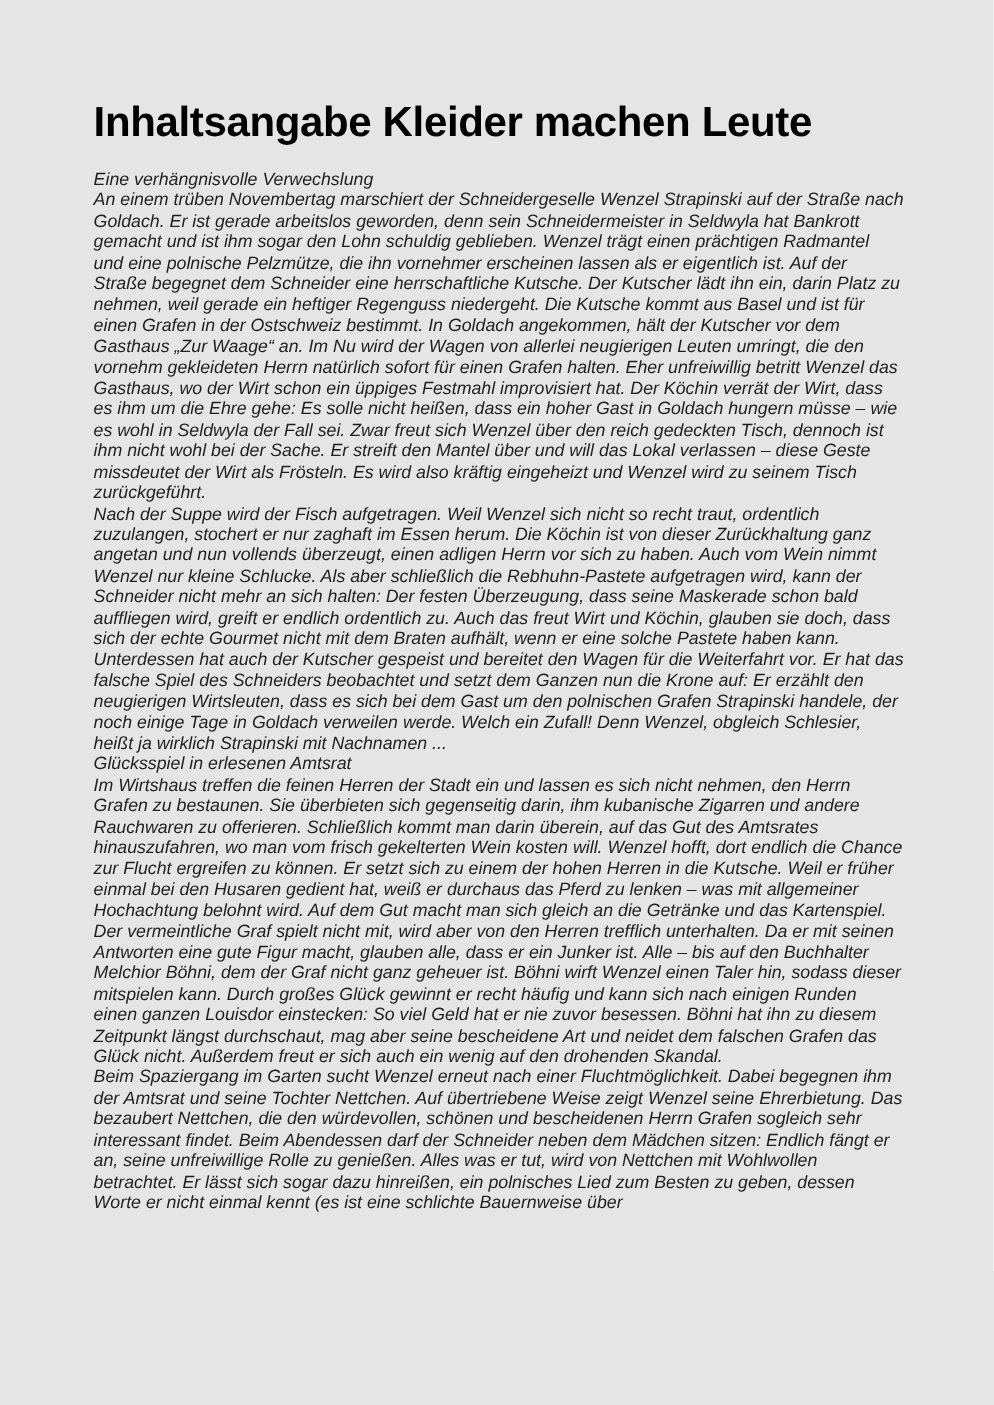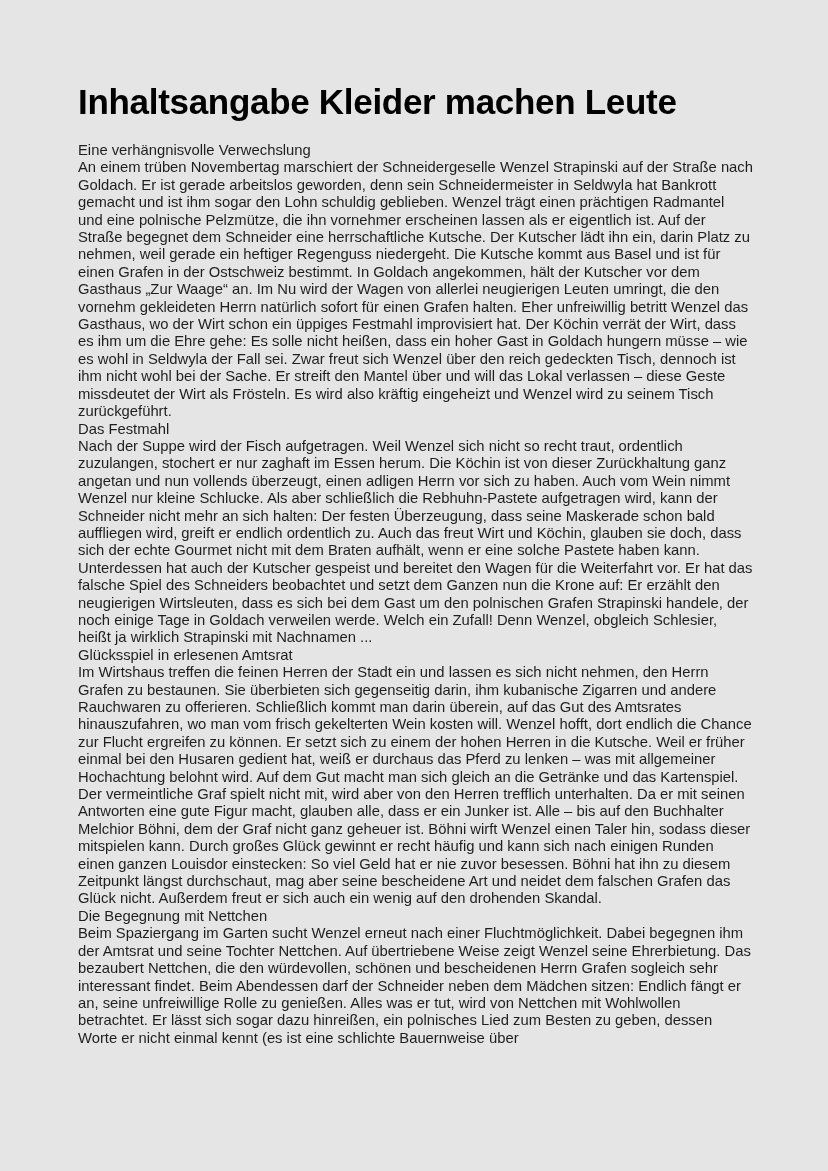--- a/index.html
+++ b/index.html
@@ -26,20 +26,21 @@
     font-weight: 700;
     color: #000000;
     letter-spacing: -0.3px;
   }
   .doc-body {
     width: 675px;
   }
   .section {
     margin: 0;
     padding: 0;
+    font-style: italic;
   }
   .section-heading,
   .section-text {
     margin: 0;
     padding: 0;
     font-size: 14.8px;
     line-height: 17.4px;
     font-weight: 400;
     text-align: left;
     color: #1e1e1e;
@@ -52,28 +53,26 @@
   <h1 class="doc-title">Inhaltsangabe Kleider machen Leute</h1>
 
   <div class="doc-body">
 
     <div class="section">
       <div class="section-heading">Eine verhängnisvolle Verwechslung</div>
       <div class="section-text">An einem trüben Novembertag marschiert der Schneidergeselle Wenzel Strapinski auf der Straße nach Goldach. Er ist gerade arbeitslos geworden, denn sein Schneidermeister in Seldwyla hat Bankrott gemacht und ist ihm sogar den Lohn schuldig geblieben. Wenzel trägt einen prächtigen Radmantel und eine polnische Pelzmütze, die ihn vornehmer erscheinen lassen als er eigentlich ist. Auf der Straße begegnet dem Schneider eine herrschaftliche Kutsche. Der Kutscher lädt ihn ein, darin Platz zu nehmen, weil gerade ein heftiger Regenguss niedergeht. Die Kutsche kommt aus Basel und ist für einen Grafen in der Ostschweiz bestimmt. In Goldach angekommen, hält der Kutscher vor dem Gasthaus „Zur Waage“ an. Im Nu wird der Wagen von allerlei neugierigen Leuten umringt, die den vornehm gekleideten Herrn natürlich sofort für einen Grafen halten. Eher unfreiwillig betritt Wenzel das Gasthaus, wo der Wirt schon ein üppiges Festmahl improvisiert hat. Der Köchin verrät der Wirt, dass es ihm um die Ehre gehe: Es solle nicht heißen, dass ein hoher Gast in Goldach hungern müsse – wie es wohl in Seldwyla der Fall sei. Zwar freut sich Wenzel über den reich gedeckten Tisch, dennoch ist ihm nicht wohl bei der Sache. Er streift den Mantel über und will das Lokal verlassen – diese Geste missdeutet der Wirt als Frösteln. Es wird also kräftig eingeheizt und Wenzel wird zu seinem Tisch zurückgeführt.</div>
     </div>
 
     <div class="section">
-      <div class="section-heading">Das Festmahl</div>
       <div class="section-text">Nach der Suppe wird der Fisch aufgetragen. Weil Wenzel sich nicht so recht traut, ordentlich zuzulangen, stochert er nur zaghaft im Essen herum. Die Köchin ist von dieser Zurückhaltung ganz angetan und nun vollends überzeugt, einen adligen Herrn vor sich zu haben. Auch vom Wein nimmt Wenzel nur kleine Schlucke. Als aber schließlich die Rebhuhn-Pastete aufgetragen wird, kann der Schneider nicht mehr an sich halten: Der festen Überzeugung, dass seine Maskerade schon bald auffliegen wird, greift er endlich ordentlich zu. Auch das freut Wirt und Köchin, glauben sie doch, dass sich der echte Gourmet nicht mit dem Braten aufhält, wenn er eine solche Pastete haben kann. Unterdessen hat auch der Kutscher gespeist und bereitet den Wagen für die Weiterfahrt vor. Er hat das falsche Spiel des Schneiders beobachtet und setzt dem Ganzen nun die Krone auf: Er erzählt den neugierigen Wirtsleuten, dass es sich bei dem Gast um den polnischen Grafen Strapinski handele, der noch einige Tage in Goldach verweilen werde. Welch ein Zufall! Denn Wenzel, obgleich Schlesier, heißt ja wirklich Strapinski mit Nachnamen ...</div>
     </div>
 
     <div class="section">
       <div class="section-heading">Glücksspiel in erlesenen Amtsrat</div>
       <div class="section-text">Im Wirtshaus treffen die feinen Herren der Stadt ein und lassen es sich nicht nehmen, den Herrn Grafen zu bestaunen. Sie überbieten sich gegenseitig darin, ihm kubanische Zigarren und andere Rauchwaren zu offerieren. Schließlich kommt man darin überein, auf das Gut des Amtsrates hinauszufahren, wo man vom frisch gekelterten Wein kosten will. Wenzel hofft, dort endlich die Chance zur Flucht ergreifen zu können. Er setzt sich zu einem der hohen Herren in die Kutsche. Weil er früher einmal bei den Husaren gedient hat, weiß er durchaus das Pferd zu lenken – was mit allgemeiner Hochachtung belohnt wird. Auf dem Gut macht man sich gleich an die Getränke und das Kartenspiel. Der vermeintliche Graf spielt nicht mit, wird aber von den Herren trefflich unterhalten. Da er mit seinen Antworten eine gute Figur macht, glauben alle, dass er ein Junker ist. Alle – bis auf den Buchhalter Melchior Böhni, dem der Graf nicht ganz geheuer ist. Böhni wirft Wenzel einen Taler hin, sodass dieser mitspielen kann. Durch großes Glück gewinnt er recht häufig und kann sich nach einigen Runden einen ganzen Louisdor einstecken: So viel Geld hat er nie zuvor besessen. Böhni hat ihn zu diesem Zeitpunkt längst durchschaut, mag aber seine bescheidene Art und neidet dem falschen Grafen das Glück nicht. Außerdem freut er sich auch ein wenig auf den drohenden Skandal.</div>
     </div>
 
     <div class="section">
-      <div class="section-heading">Die Begegnung mit Nettchen</div>
       <div class="section-text">Beim Spaziergang im Garten sucht Wenzel erneut nach einer Fluchtmöglichkeit. Dabei begegnen ihm der Amtsrat und seine Tochter Nettchen. Auf übertriebene Weise zeigt Wenzel seine Ehrerbietung. Das bezaubert Nettchen, die den würdevollen, schönen und bescheidenen Herrn Grafen sogleich sehr interessant findet. Beim Abendessen darf der Schneider neben dem Mädchen sitzen: Endlich fängt er an, seine unfreiwillige Rolle zu genießen. Alles was er tut, wird von Nettchen mit Wohlwollen betrachtet. Er lässt sich sogar dazu hinreißen, ein polnisches Lied zum Besten zu geben, dessen Worte er nicht einmal kennt (es ist eine schlichte Bauernweise über</div>
     </div>
 
   </div>
 </div>
 
 </body></html>

